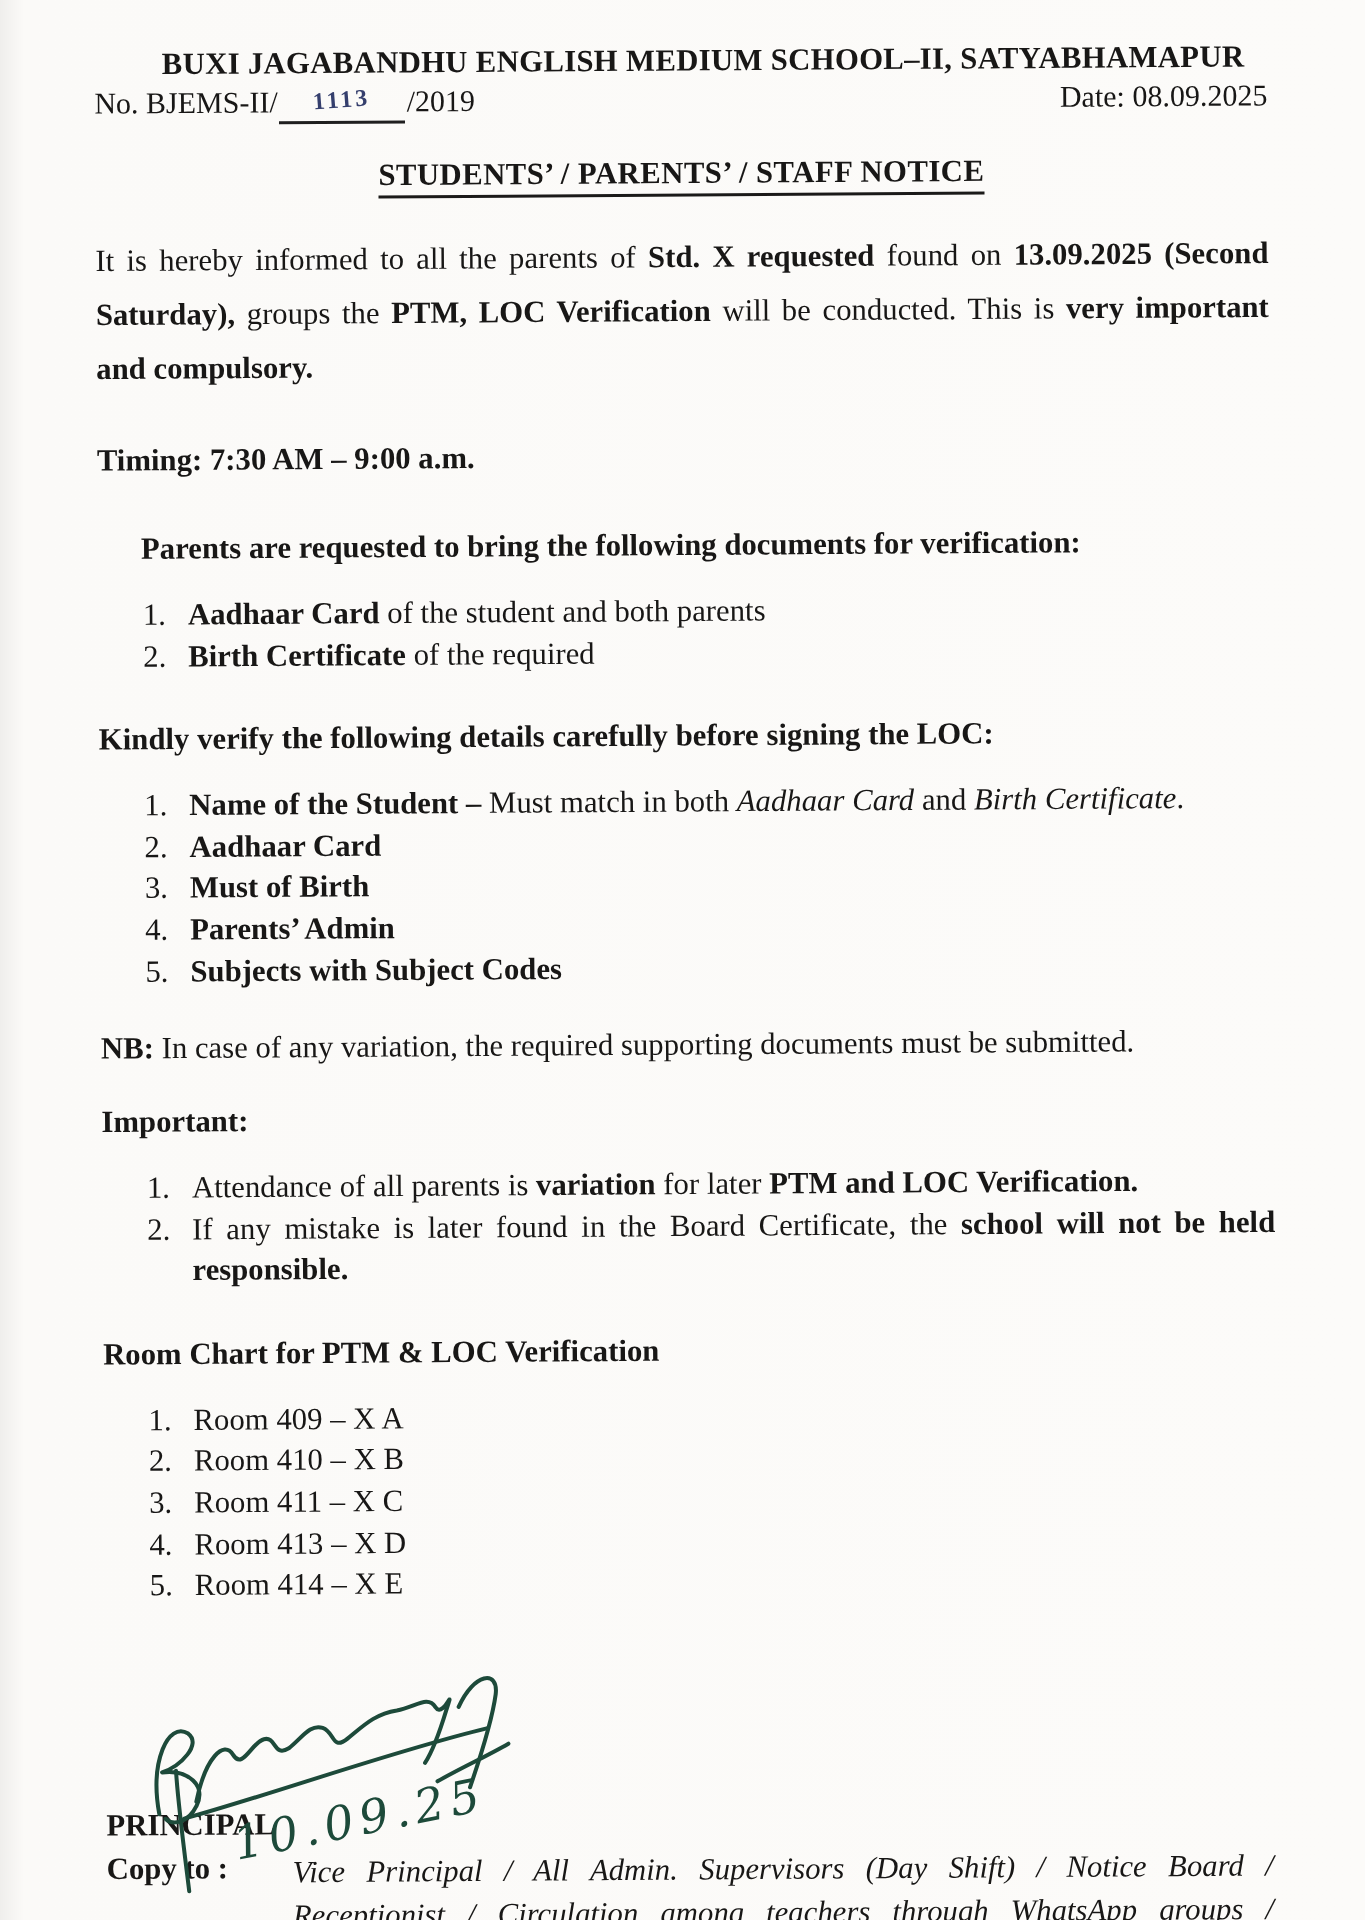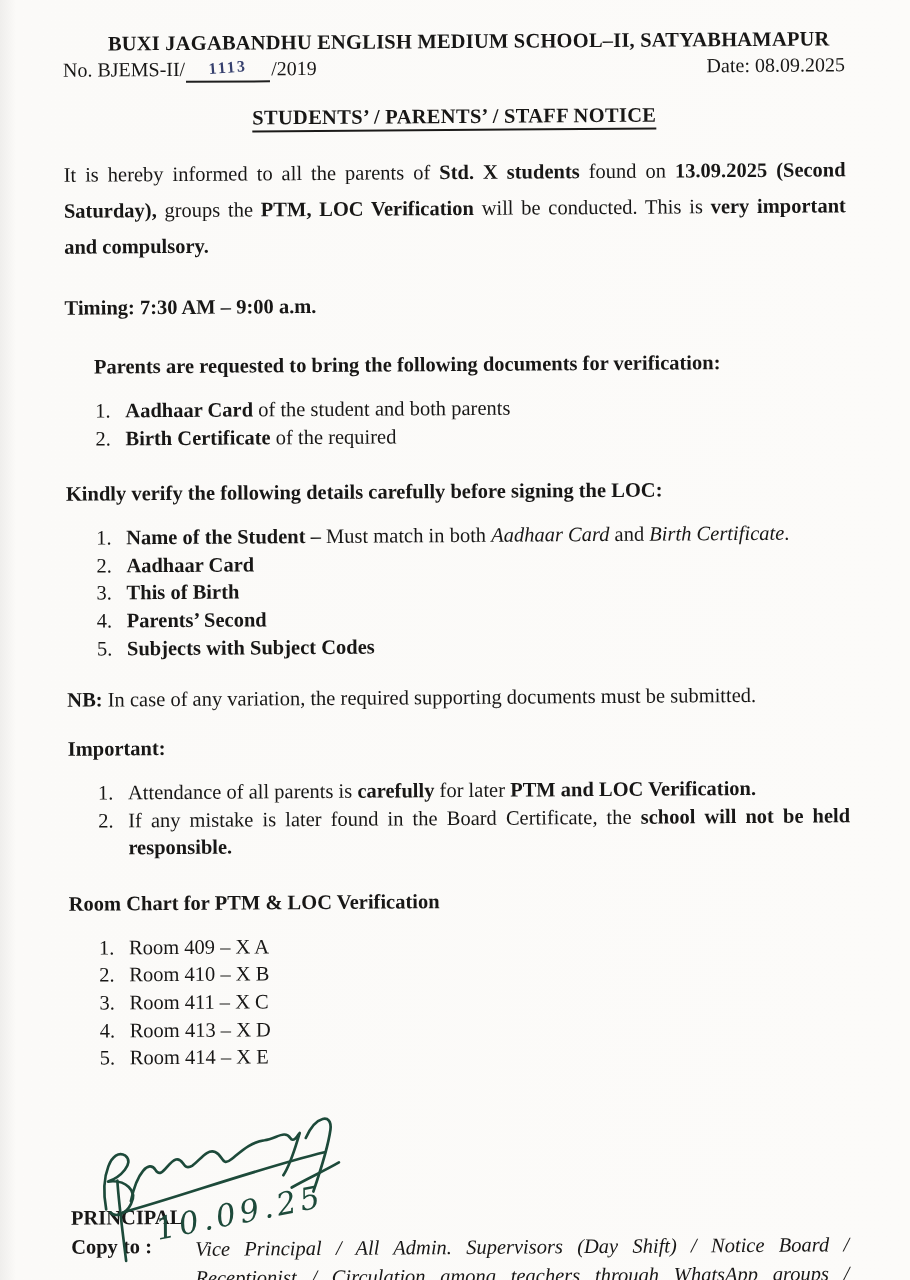--- a/index.html
+++ b/index.html
@@ -77,21 +77,21 @@
 
   <div class="ref-row">
     <span><span>No. BJEMS-II/</span><span class="ref-underline"><span class="ref-num" style="color: rgb(53, 63, 109);">1113</span></span><span>/2019</span></span>
     <span>Date: 08.09.2025</span>
   </div>
 
   <div class="title-row">
     <span class="title">STUDENTS’ / PARENTS’ / STAFF NOTICE</span>
   </div>
 
-  <div class="intro"><span>It is hereby informed to all the parents of </span><b>Std. X students</b><span> found on </span><b>13.09.2025 (Second Saturday),</b><span> groups the </span><b>PTM, LOC Verification</b><span> will be conducted. This is </span><b>very important and compulsory.</b></div>
+  <div class="intro"><span>It is hereby informed to all the parents of </span><b>Std. X requested</b><span> found on </span><b>13.09.2025 (Second Saturday),</b><span> groups the </span><b>PTM, LOC Verification</b><span> will be conducted. This is </span><b>very important and compulsory.</b></div>
 
   <div class="timing">Timing: 7:30 AM – 9:00 a.m.</div>
 
   <div class="sec-heading indent mt-36">Parents are requested to bring the following documents for verification:</div>
 
   <div class="list">
     <div class="li">
       <span class="num">1.</span>
       <span class="li-text"><b>Aadhaar Card</b><span> of the student and both parents</span></span>
     </div>
@@ -107,40 +107,40 @@
     <div class="li">
       <span class="num">1.</span>
       <span class="li-text"><b>Name of the Student – </b><span>Must match in both </span><i>Aadhaar Card</i><span> and </span><i>Birth Certificate</i><span>.</span></span>
     </div>
     <div class="li">
       <span class="num">2.</span>
       <span class="li-text"><b>Aadhaar Card</b></span>
     </div>
     <div class="li">
       <span class="num">3.</span>
-      <span class="li-text"><b>This of Birth</b></span>
+      <span class="li-text"><b>Must of Birth</b></span>
     </div>
     <div class="li">
       <span class="num">4.</span>
-      <span class="li-text"><b>Parents’ Second</b></span>
+      <span class="li-text"><b>Parents’ Admin</b></span>
     </div>
     <div class="li">
       <span class="num">5.</span>
       <span class="li-text"><b>Subjects with Subject Codes</b></span>
     </div>
   </div>
 
   <div class="nb-line"><b>NB:</b><span> In case of any variation, the required supporting documents must be submitted.</span></div>
 
   <div class="sec-heading mt-26">Important:</div>
 
   <div class="list">
     <div class="li">
       <span class="num">1.</span>
-      <span class="li-text"><span>Attendance of all parents is </span><b>carefully</b><span> for later </span><b>PTM and LOC Verification.</b></span>
+      <span class="li-text"><span>Attendance of all parents is </span><b>variation</b><span> for later </span><b>PTM and LOC Verification.</b></span>
     </div>
     <div class="li justify">
       <span class="num">2.</span>
       <span class="li-text"><span>If any mistake is later found in the Board Certificate, the </span><b>school will not be held responsible.</b></span>
     </div>
   </div>
 
   <div class="sec-heading mt-30">Room Chart for PTM &amp; LOC Verification</div>
 
   <div class="list">

